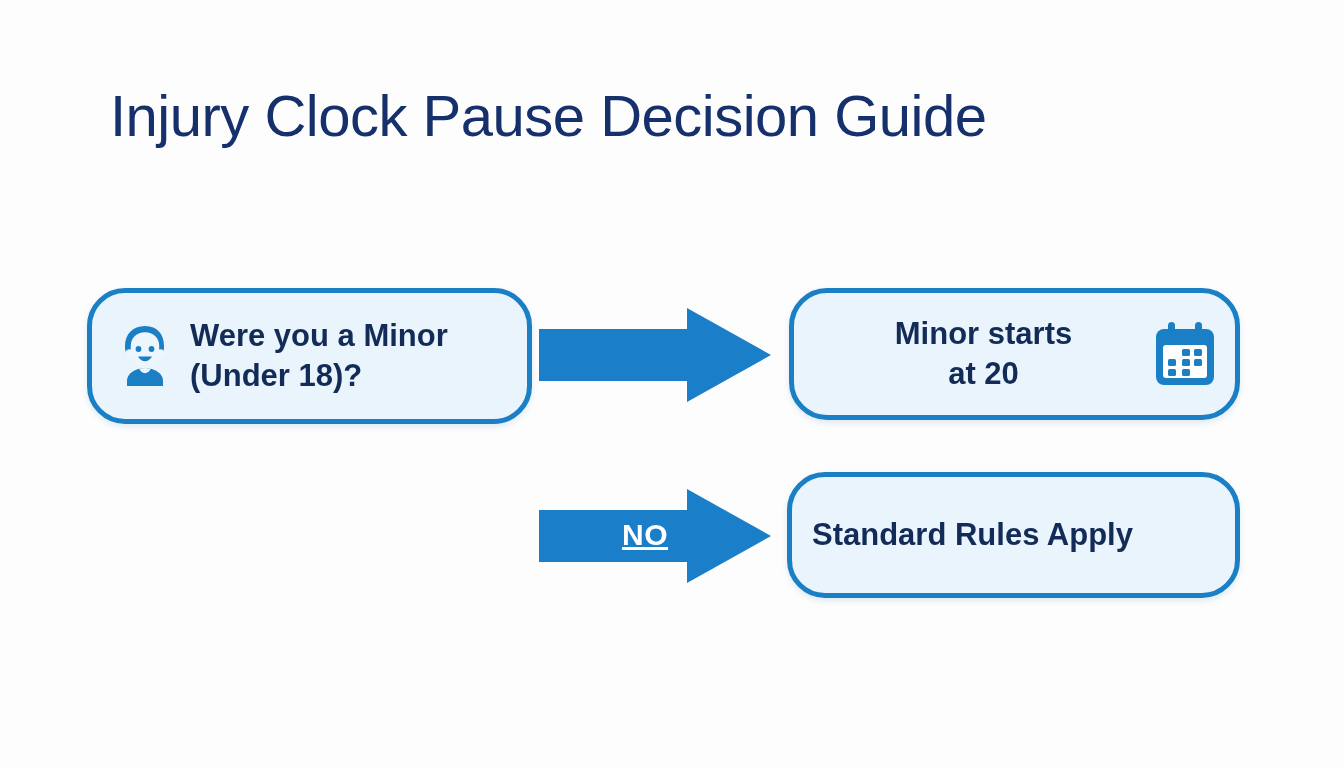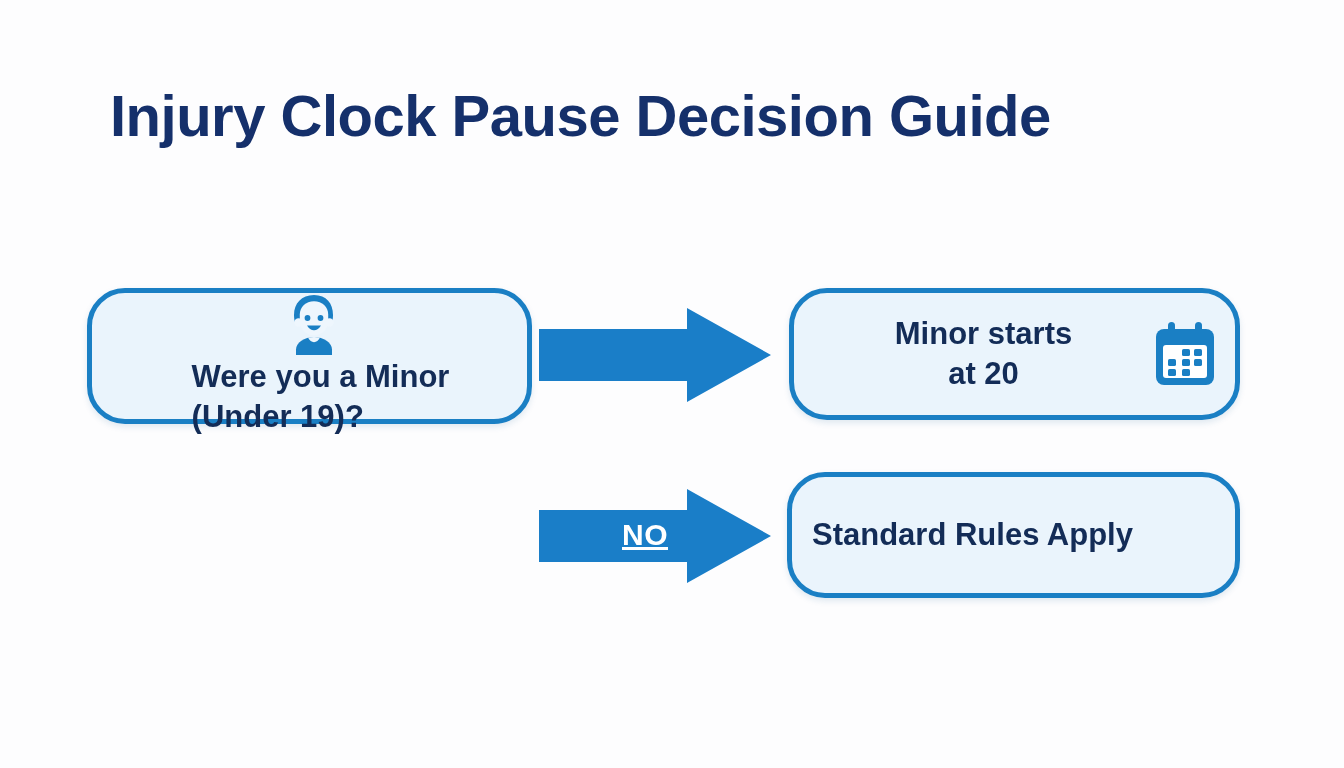--- a/index.html
+++ b/index.html
@@ -20,21 +20,21 @@
     height: 768px;
   }
 
   
   #page-title {
     position: absolute;
     left: 110px;
     top: 86px;
     width: 1160px;
     font-size: 58px;
-    font-weight: bold;
+    font-weight: normal;
     color: #15306b;
     letter-spacing: -0.5px;
     line-height: 1.05;
     white-space: nowrap;
   }
 
   
   .node {
     position: absolute;
     box-sizing: border-box;
@@ -53,21 +53,20 @@
   }
 
   
   #node-question {
     left: 87px;
     top: 288px;
     width: 445px;
     height: 136px;
     padding: 0 14px 0 22px;
     justify-content: flex-start;
-    flex-direction: column;
   }
   #node-question .node-text {
     font-size: 31px;
     text-align: left;
     margin-left: 14px;
   }
 
   
   #node-yes-outcome {
     left: 789px;
@@ -145,21 +144,21 @@
       <circle cx="24.5" cy="25" r="2.9" fill="#1a7fc4"></circle>
       <circle cx="37.5" cy="25" r="2.9" fill="#1a7fc4"></circle>
 
       <path d="M24 32.5c1.8 3.2 4.2 4.8 7 4.8s5.2-1.6 7-4.8z" fill="#1a7fc4"></path>
 
       <path d="M31 44c-9.6 0-18 5.6-18 12.6V62h36v-5.4C49 49.6 40.6 44 31 44z" fill="#1a7fc4"></path>
       <path d="M25 44.6c1.6 3 3.6 4.6 6 4.6s4.4-1.6 6-4.6c-1.9-.5-3.9-.7-6-.7s-4.1 .2-6 .7z" fill="#eef6fd"></path>
     </svg>
     <div class="node-text">
       <div>Were you a Minor</div>
-      <div>(Under 19)?</div>
+      <div>(Under 18)?</div>
     </div>
   </div>
 
   <svg class="arrow" id="arrow-yes" viewBox="0 0 232 100" xmlns="http://www.w3.org/2000/svg">
     <polygon points="0,24 148,24 148,3 232,50 148,97 148,76 0,76" fill="#1a7ec8"></polygon>
   </svg>
 
   <div class="node" id="node-yes-outcome">
     <div class="node-text">
       <div>Minor starts</div>

